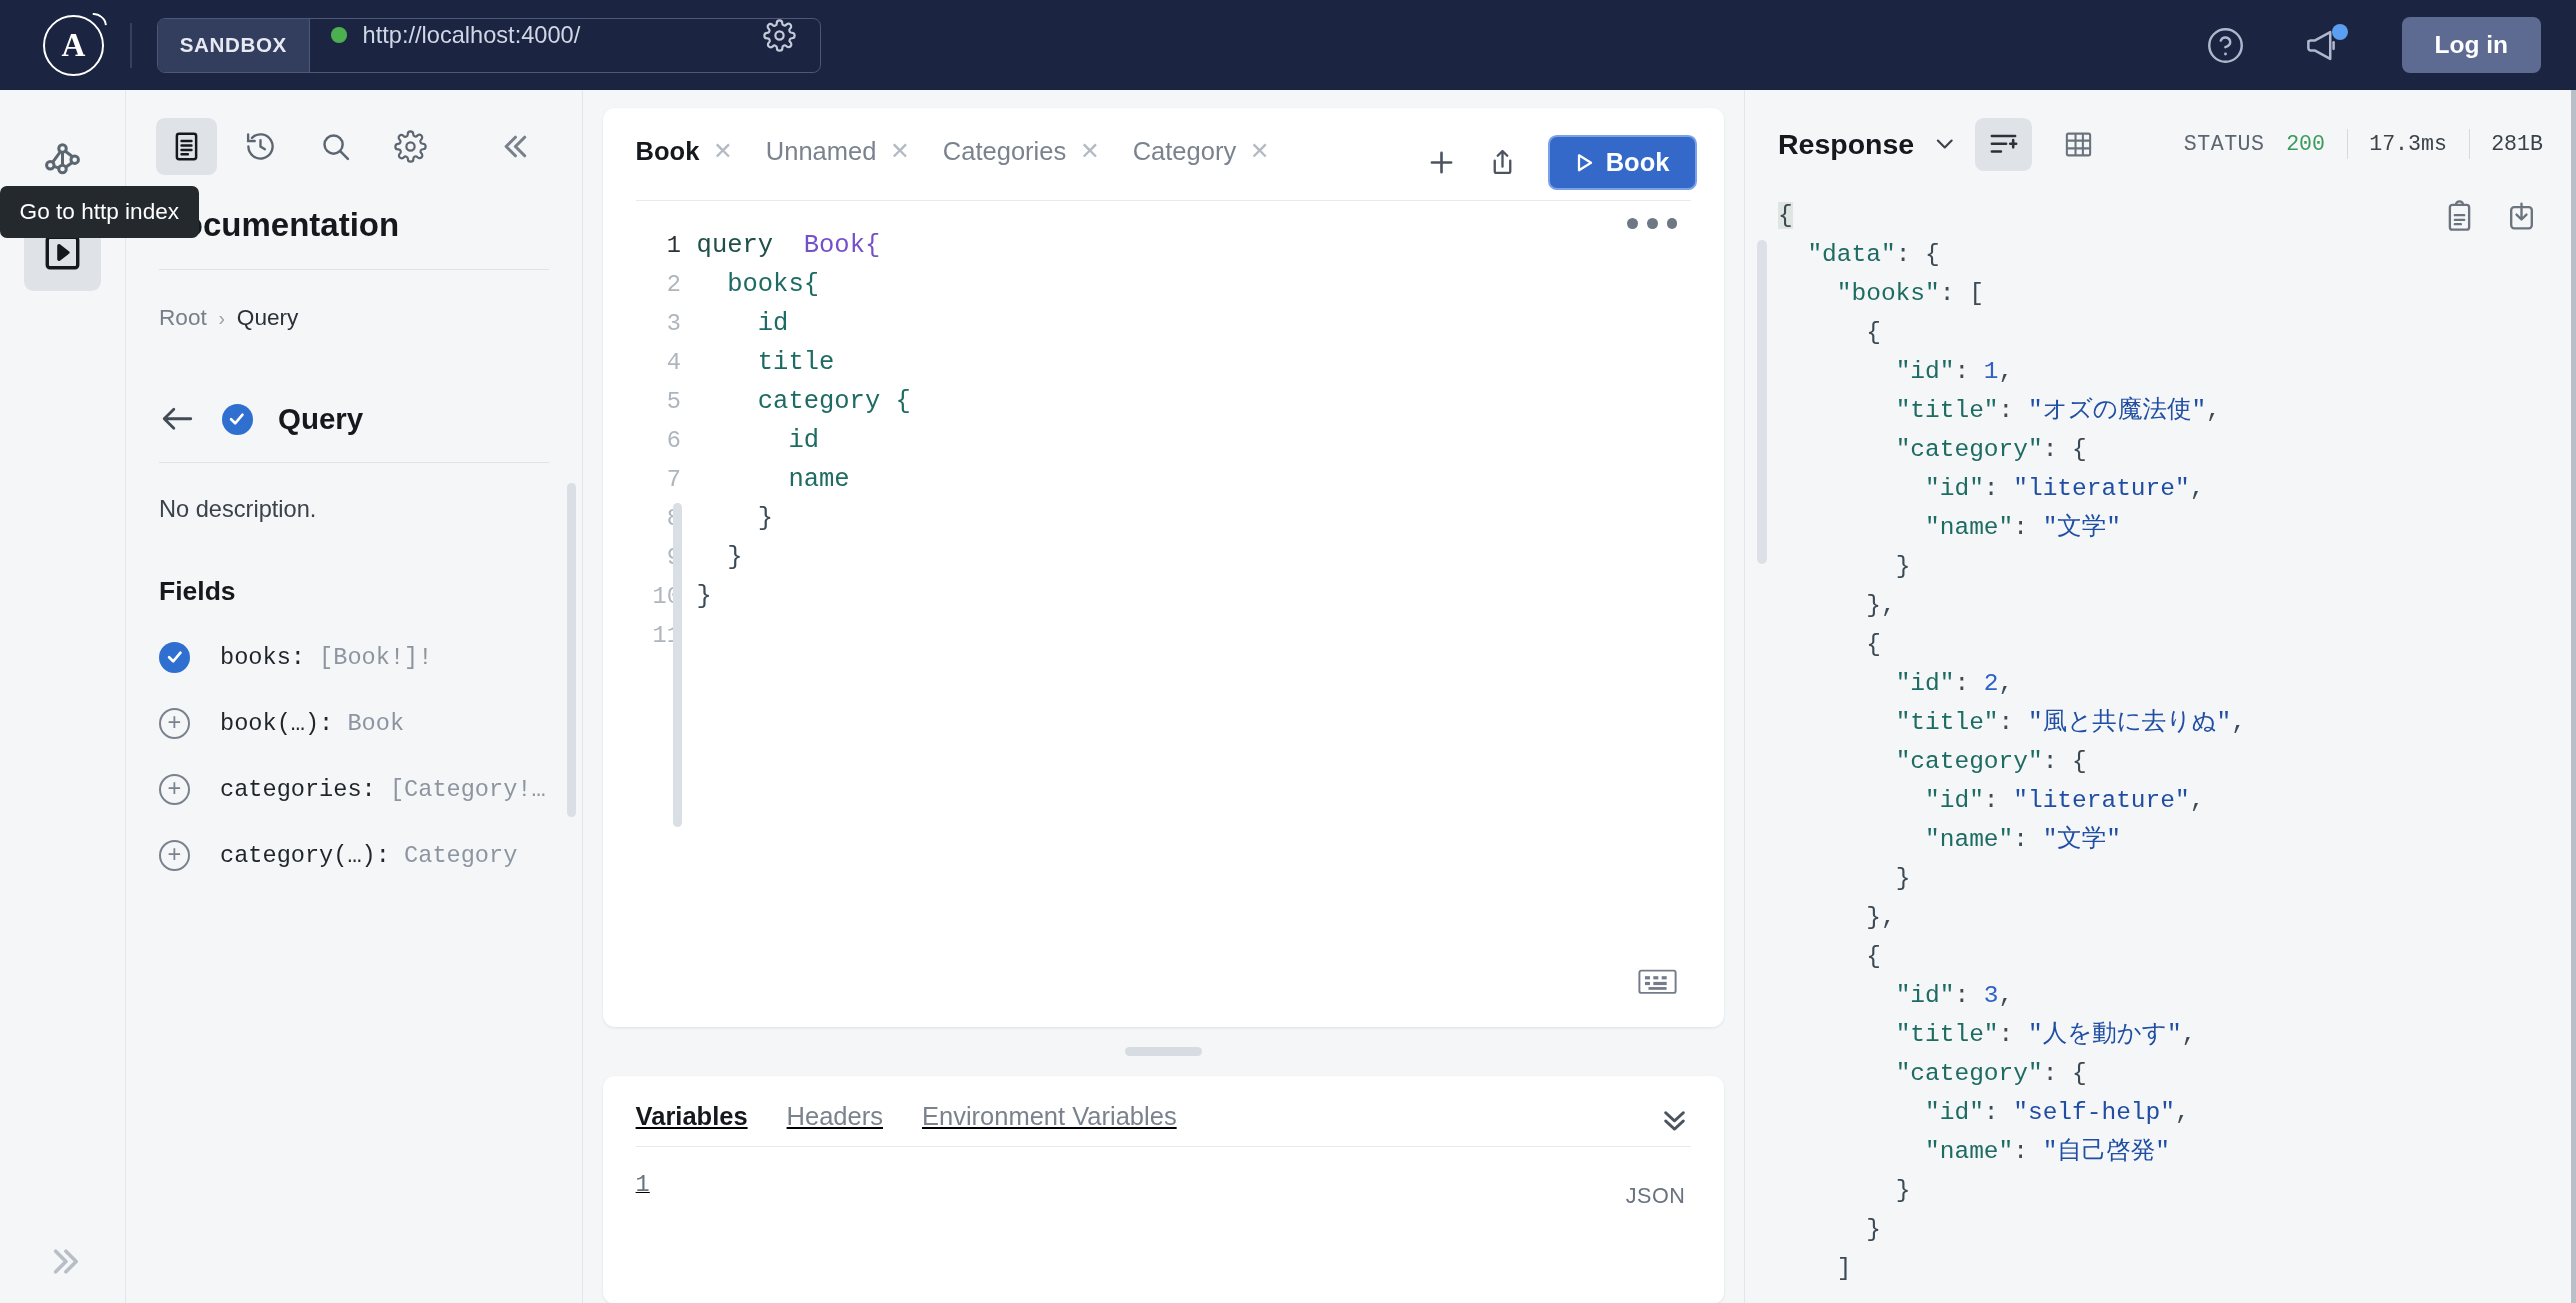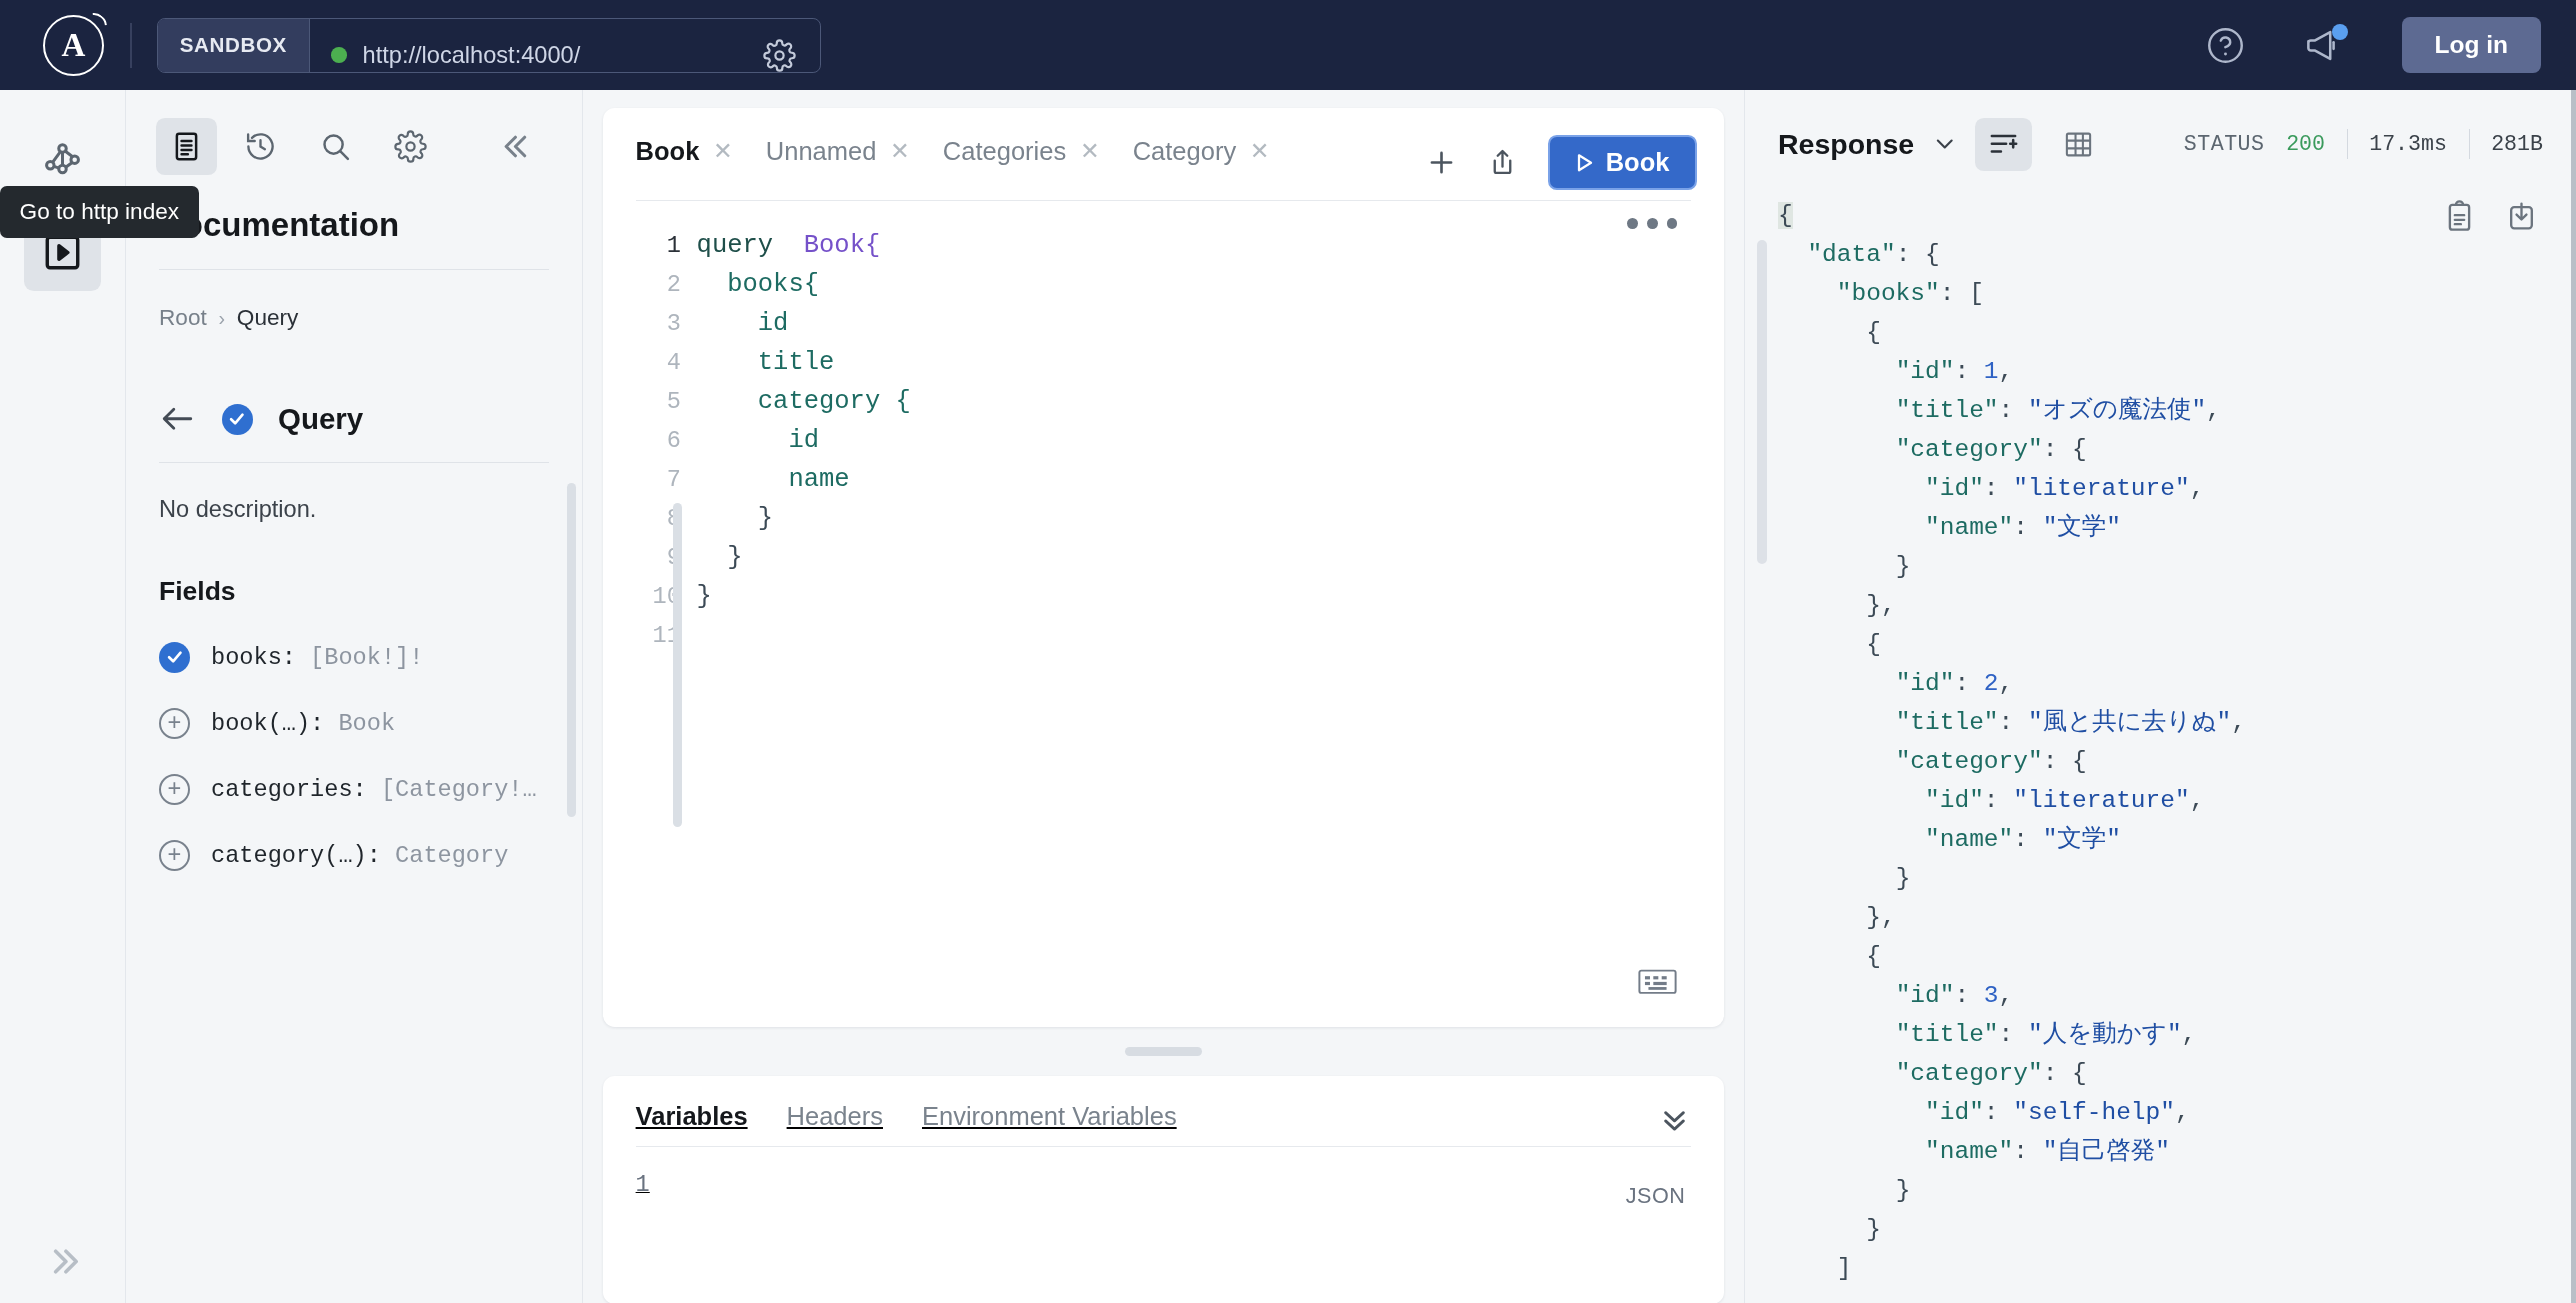--- a/index.html
+++ b/index.html
@@ -25,21 +25,21 @@
   }
   .logo-circle::after {
     content: ""; position: absolute; top: -3.9px; right: -4.9px;
     width: 21.6px; height: 21.6px; border-radius: 50%;
     border: 2.9px solid #ffffff; border-color: #ffffff transparent transparent transparent;
     transform: rotate(40deg);
   }
   .vsep { width: 2px; height: 45px; background: #37405e; margin: 0 25.5px 0 17.7px; }
 
   .urlbar {
-    display: flex; align-items: flex-end; height: 55px;
+    display: flex; align-items: flex-start; height: 55px;
     border: 1px solid #4c5878; border-radius: 7.9px; overflow: hidden;
     background: #1b2440;
   }
   .sandbox-chip {
     background: #333d5e; color: #e7eaf2; font-size: 20.6px; font-weight: 700;
     letter-spacing: 0.6px; padding: 0 21.6px; height: 100%;
     display: flex; align-items: center; border-right: 1px solid #4c5878;
   }
   .url-field { display: flex; align-items: center; padding: 0 17.7px 0 21.6px; gap: 15.7px; }
   .dot-green { width: 15.7px; height: 15.7px; border-radius: 50%; background: #4caf50; flex: 0 0 15.7px; }
@@ -94,21 +94,21 @@
 
   .type-header { display: flex; align-items: center; gap: 25.5px; margin-top: 71px; }
   .back-arrow { cursor: pointer; display: flex; align-items: center; }
   .check-badge {
     width: 31px; height: 31px; border-radius: 50%; background: #2f6fd0;
     display: flex; align-items: center; justify-content: center; flex: 0 0 31px;
   }
   .type-name { font-size: 29.5px; font-weight: 700; color: #15181c; }
   .no-desc { font-size: 23.6px; color: #3b424a; margin-top: 33px; }
   .fields-h { font-size: 26.5px; font-weight: 700; color: #15181c; margin-top: 53px; }
-  .field-row { display: flex; align-items: center; gap: 21px; margin-top: 35px; cursor: pointer; }
+  .field-row { display: flex; align-items: center; gap: 30px; margin-top: 35px; cursor: pointer; }
   .plus-circle {
     width: 31px; height: 31px; border-radius: 50%; border: 2px solid #79828d; flex: 0 0 31px;
     display: flex; align-items: center; justify-content: center; color: #79828d; font-size: 23.6px; line-height: 1;
   }
   .field-text { font-family: "Liberation Mono", monospace; font-size: 23.6px; color: #1f252b; white-space: nowrap; }
   .field-text .ftype { color: #8d95a0; }
   .docs-scroll {
     position: absolute; right: 5.9px; top: 393px; width: 8.8px; height: 334px;
     background: #dadfe5; border-radius: 5.9px;
   }

